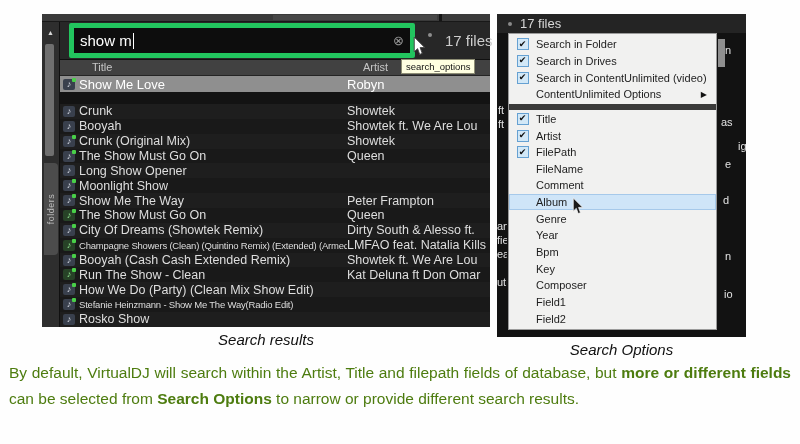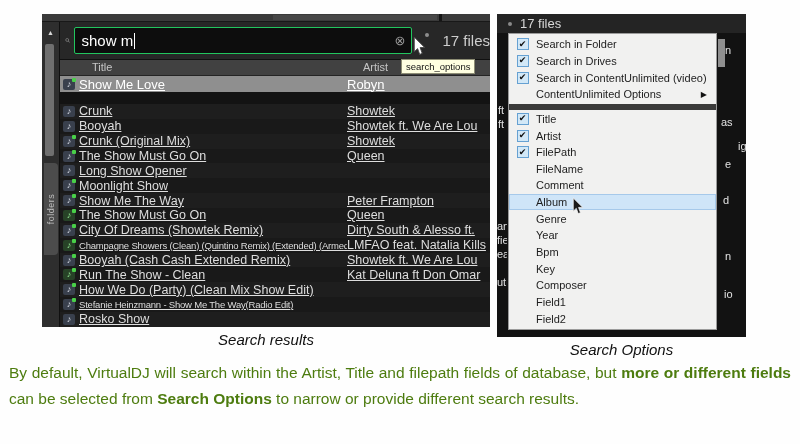--- a/index.html
+++ b/index.html
@@ -14,42 +14,42 @@
   .ls-body{display:flex;height:305px;}
   .rail{position:relative;width:17px;flex:none;background:#2e2e2e;border-right:1px solid #101010;}
   .rail-arrow{color:#d8d8d8;font-size:7px;text-align:center;padding-top:7px;line-height:1;}
   .rail-thumb{position:absolute;left:3px;top:22px;width:9px;height:112px;background:#6f6f6f;border-radius:2px;}
   .folders-tab{position:absolute;left:2px;top:141px;width:14px;height:92px;background:#4c4c4c;
                border-radius:0 4px 4px 0;display:flex;align-items:center;justify-content:center;overflow:hidden;}
   .folders-tab span{transform:rotate(-90deg);font-size:9px;color:#bdbdbd;letter-spacing:.5px;white-space:nowrap;}
   .ls-content{position:relative;flex:1;min-width:0;display:flex;flex-direction:column;background:#191919;}
   .search-row{height:37px;flex:none;background:#272727;display:flex;align-items:center;
               padding-left:5px;position:relative;border-bottom:1px solid #101010;}
-  .search-input{margin-left:4px;width:324px;height:25px;flex:none;background:#0d0d0d;border:1px solid #22c55e;
+  .search-input{margin-left:4px;width:324px;height:25px;flex:none;background:#0d0d0d;border:5px solid #22c55e;
                 border-radius:2px;display:flex;align-items:center;padding:0 6px;color:#fff;font-size:15px;justify-content:space-between;}
   .caret{width:1px;height:16px;background:#fff;margin-left:1px;}
   .clear{margin-left:auto;color:#9a9a9a;font-size:13px;line-height:1;}
   .dot-btn{width:4px;height:4px;background:#8d8d8d;border-radius:50%;margin-left:13px;margin-top:-12px;flex:none;}
   .cursor-white{position:absolute;left:353px;top:14px;}
   .files-count{margin-left:13px;color:#cdcdcd;font-size:15px;white-space:nowrap;}
   .header-row{height:15px;flex:none;background:#414141;position:relative;font-size:11px;color:#c6c6c6;
               border-bottom:1px solid #242424;}
   .header-row .col-title{position:absolute;left:32px;top:1px;}
   .header-row .col-artist{position:absolute;left:303px;top:1px;}
   .tooltip{position:absolute;left:341px;top:37px;z-index:6;background:#ffffe1;border:1px solid #8d8d74;
            color:#141414;font-size:9.5px;padding:1px 4px;white-space:nowrap;}
   .row{display:grid;grid-template-columns:16px 268px 1fr;align-items:center;padding-left:3px;
        font-size:12.5px;color:#dedede;overflow:hidden;}
   .row.selected{height:16px;flex:none;background:#8f8f8f;color:#ffffff;font-size:13px;}
   .gap{height:12px;flex:none;background:#131313;}
   #rows{flex:1;display:flex;flex-direction:column;overflow:hidden;}
   #rows .row{flex:1;min-height:0;}
   #rows .row:nth-child(odd){background:#1e1e1e;}
   #rows .row:nth-child(even){background:#191919;}
-  .cell-title,.cell-artist{white-space:nowrap;overflow:hidden;text-decoration:underline;}
+  .cell-title,.cell-artist{white-space:nowrap;overflow:hidden;}
   .small-title{font-size:9.5px;letter-spacing:-.2px;}
   .ticon{width:12px;height:11px;background:#39404d;border-radius:2px;position:relative;
          display:flex;align-items:center;justify-content:center;}
   .ticon .g{font-size:9px;line-height:1;color:#d6dbe4;}
   .ticon .mark{position:absolute;right:-1px;top:-1px;width:4px;height:4px;background:#49d049;border-radius:1px;}
   .ticon.video{background:#274227;}
   .ticon.video .g{color:#8fe08f;}
 
   
   .right-shot{position:absolute;left:497px;top:14px;width:249px;height:323px;background:#121212;overflow:hidden;}

